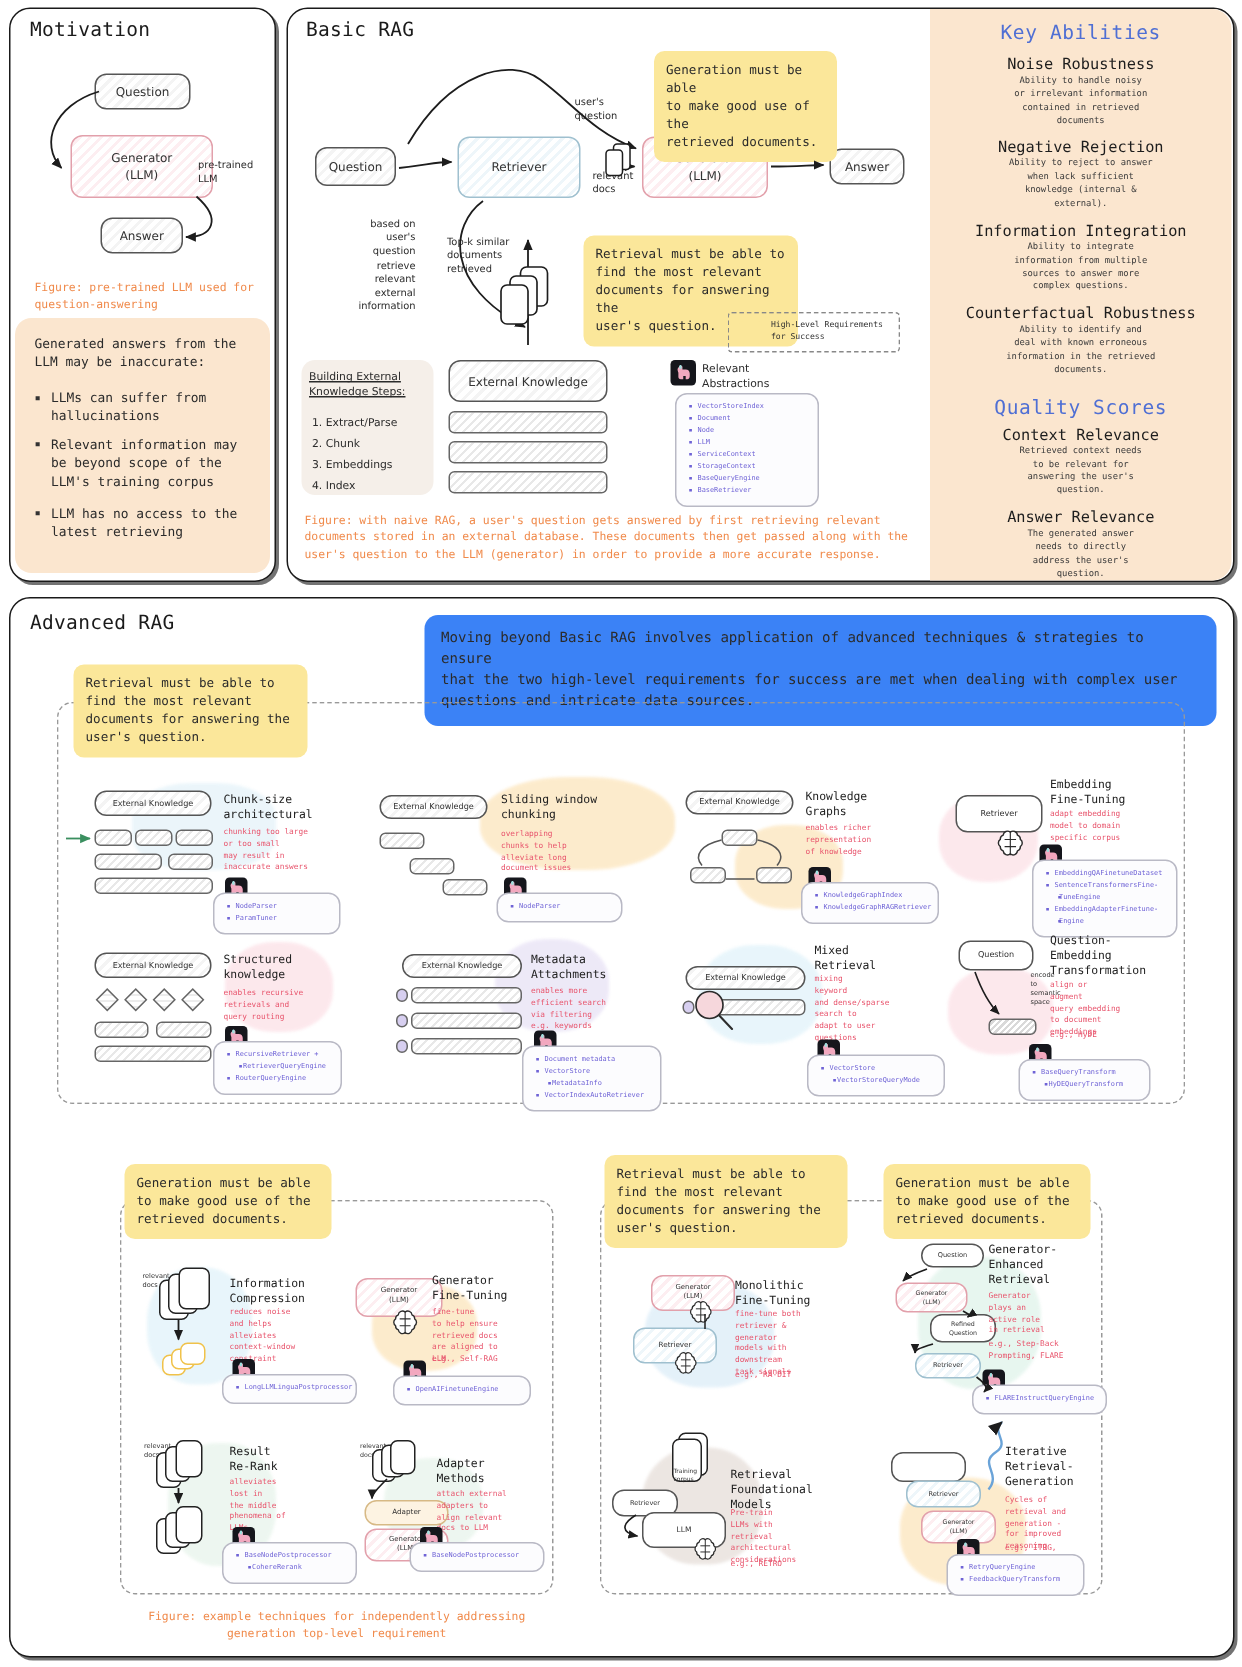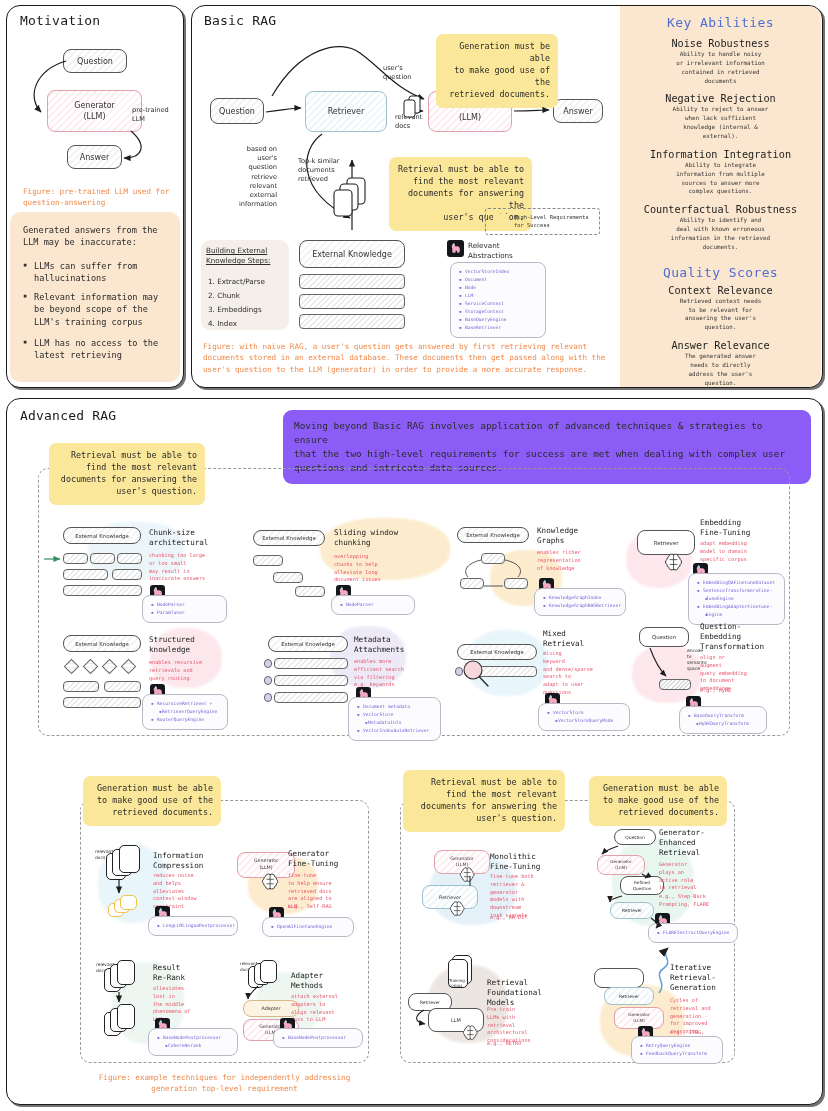--- a/index.html
+++ b/index.html
@@ -54,25 +54,24 @@
 
   
   .callout {
     position: absolute;
     background: #fbe79a;
     border-radius: 7px;
     color: #2b2b2b;
     font-size: 8.4px;
     line-height: 1.42;
     padding: 7px 8px;
-    text-align: right;
   }
   .cream {
     position: absolute;
-    background: #8b5cf6;
+    background: #3b82f6;
     border-radius: 9px;
     color: #2b2b2b;
     padding: 9px 11px;
     font-size: 9.4px;
     line-height: 1.5;
   }
   .figcap {
     position: absolute;
     color: #f08a4b;
     font-size: 7.6px;

